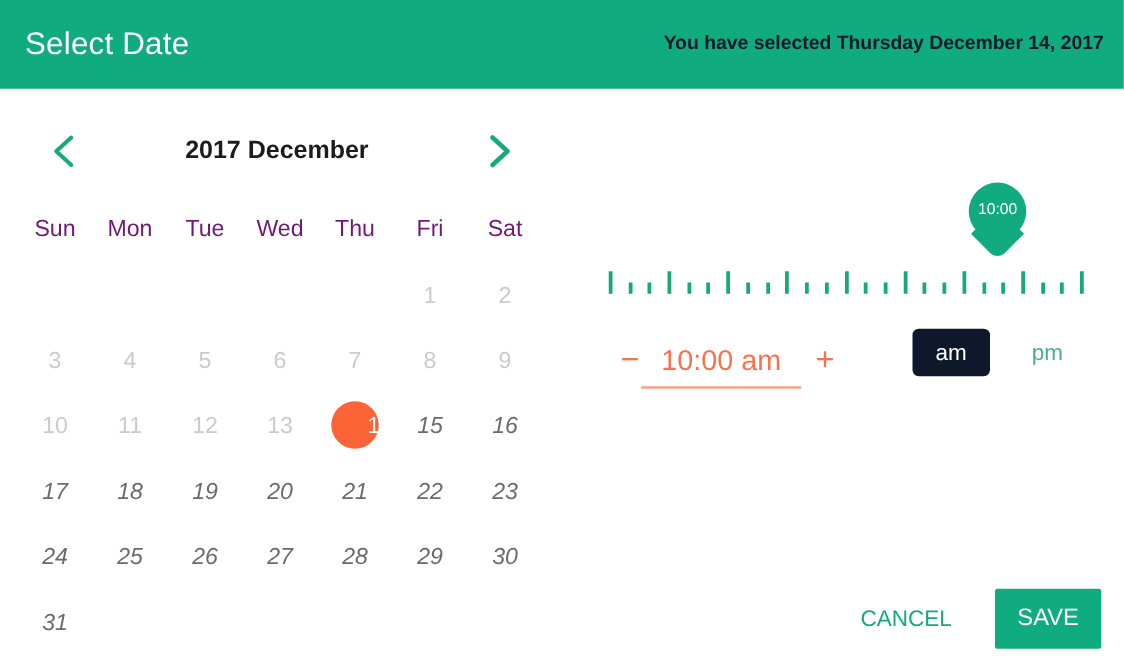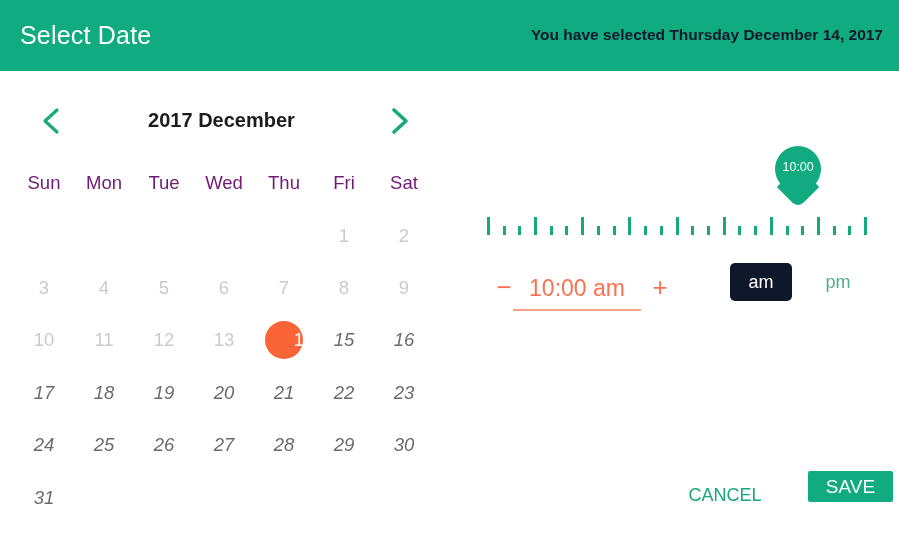--- a/index.html
+++ b/index.html
@@ -295,24 +295,24 @@
     display: flex;
     align-items: center;
     justify-content: center;
     font-size: 18px;
     color: #17a87c;
     background: transparent;
     cursor: pointer;
   }
   .btn-save {
     position: absolute;
-    left: 353px;
+    left: 341px;
     top: 0;
     width: 85px;
-    height: 31px;
+    height: 48px;
     display: flex;
     align-items: center;
     justify-content: center;
     font-size: 19px;
     color: #ffffff;
     background: #10ac80;
     border-radius: 2px;
     cursor: pointer;
   }
 </style>

